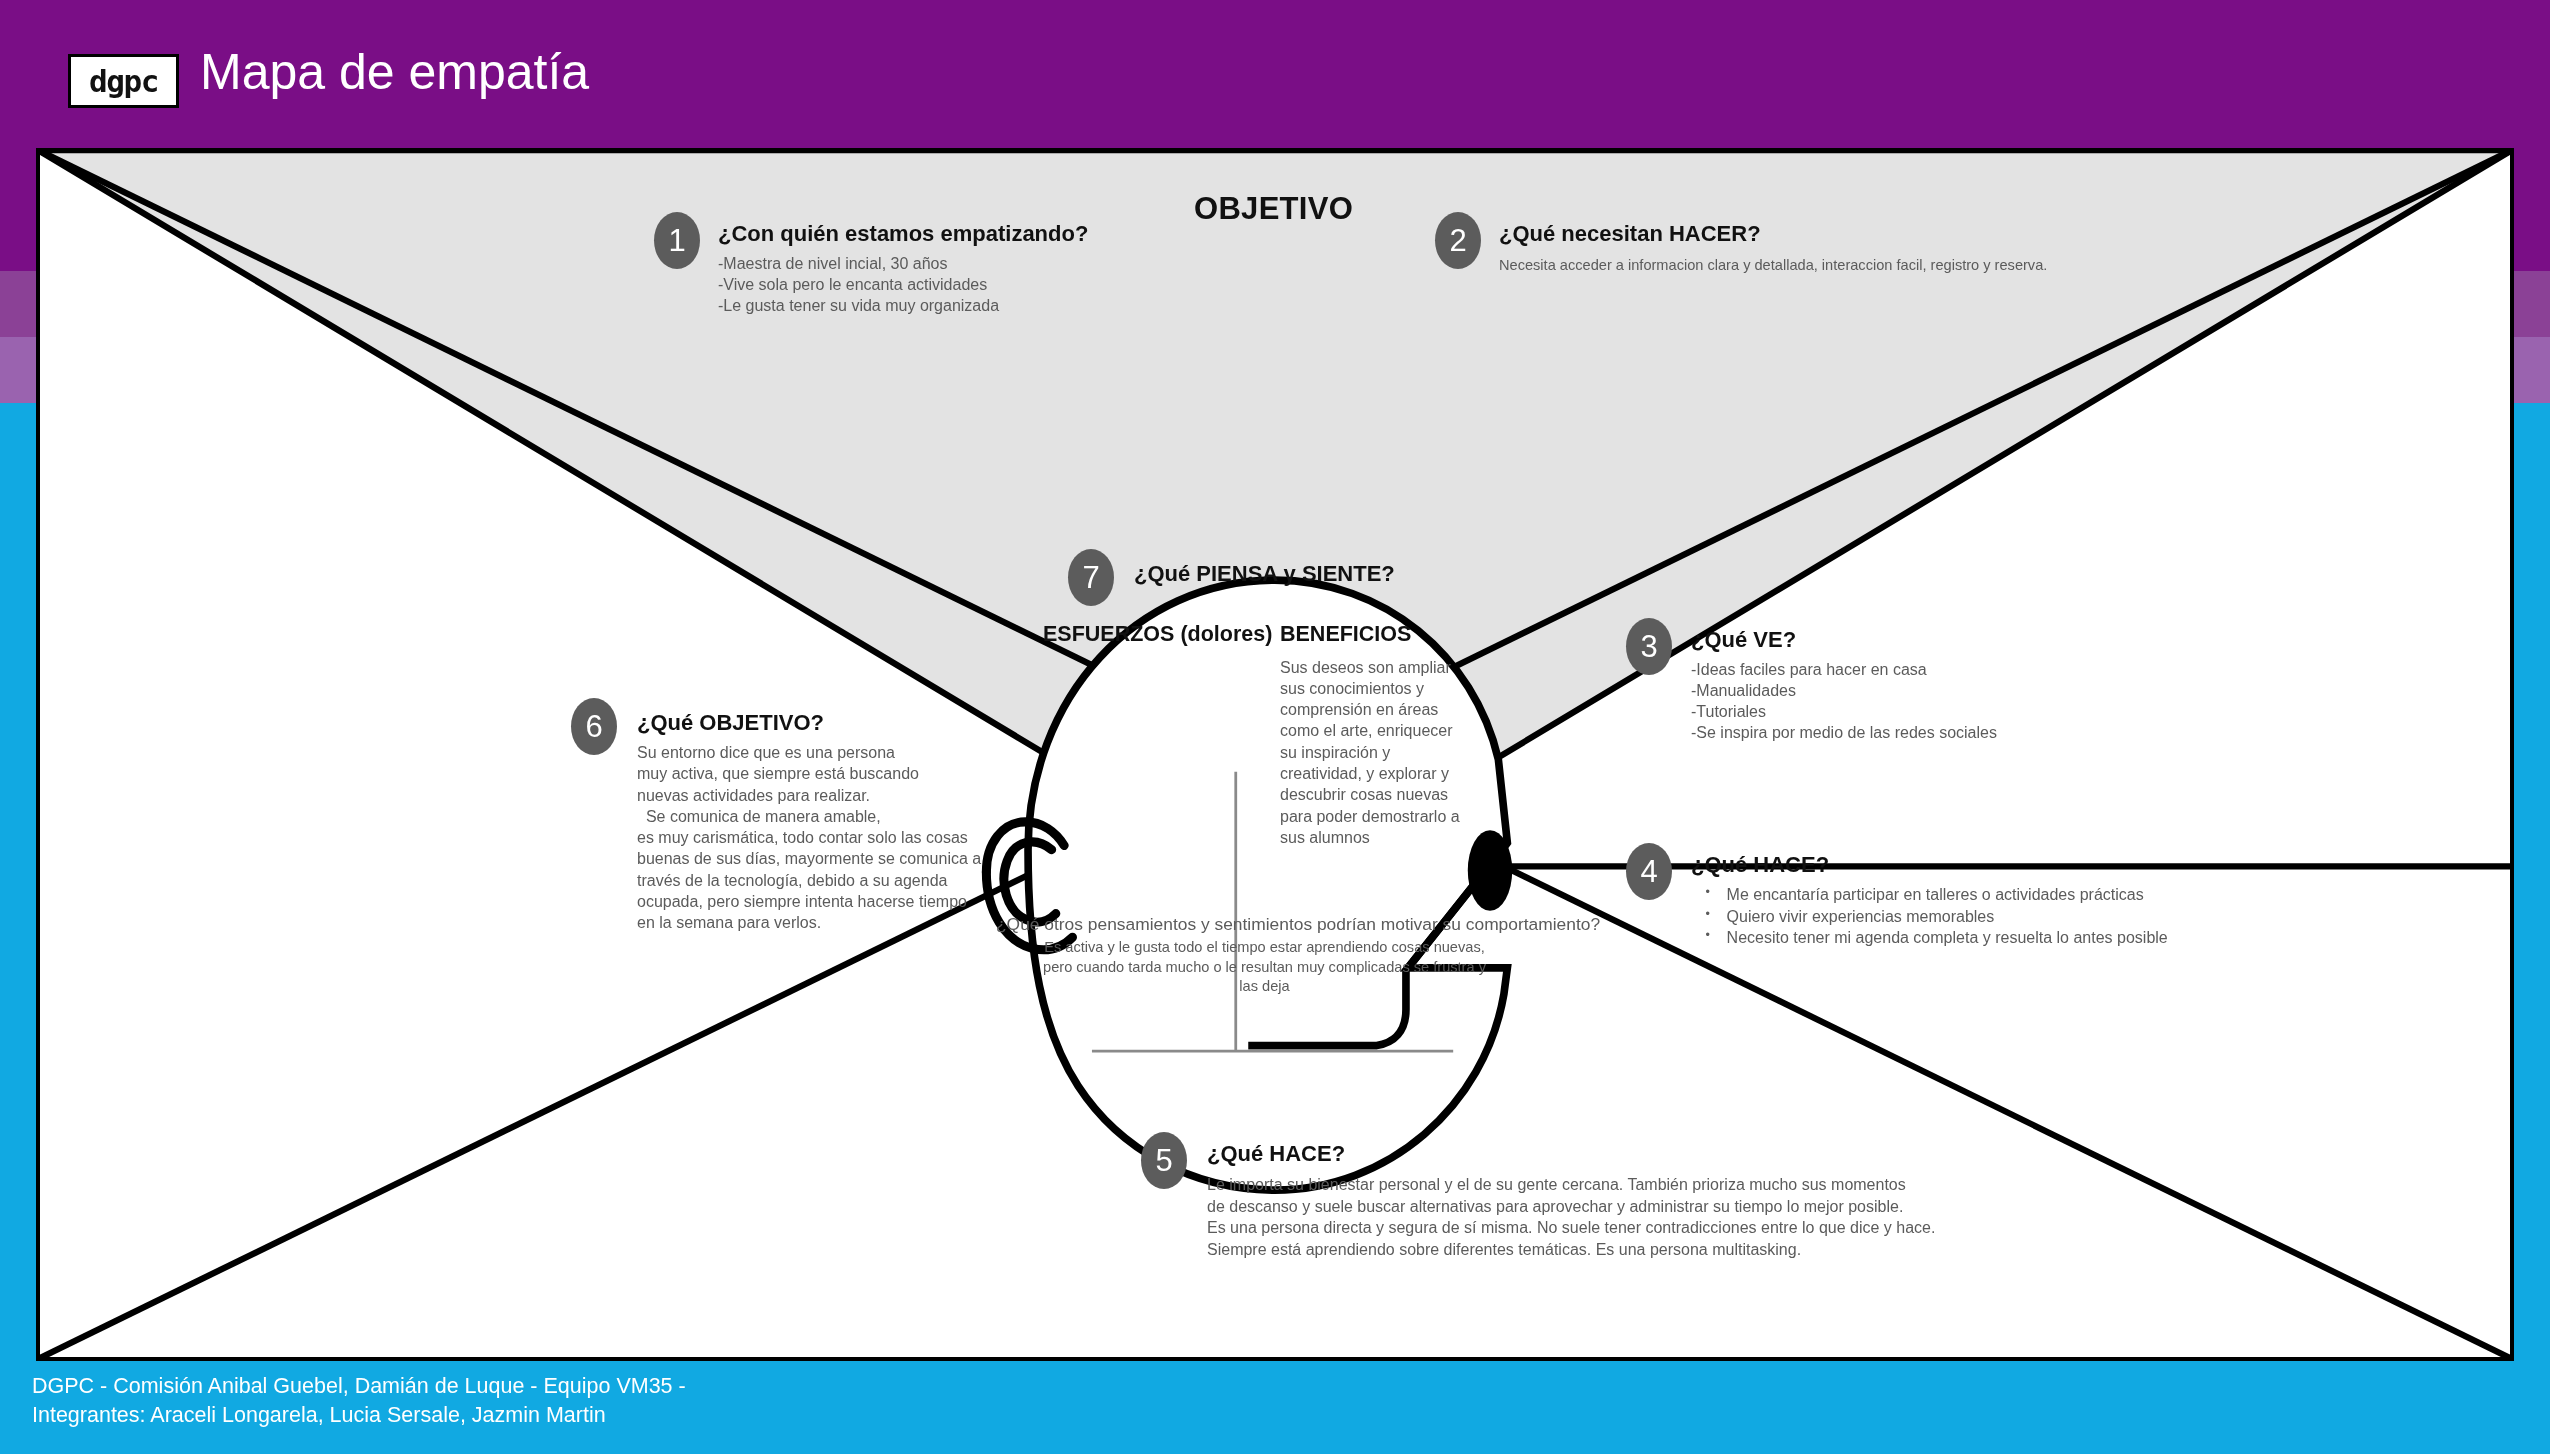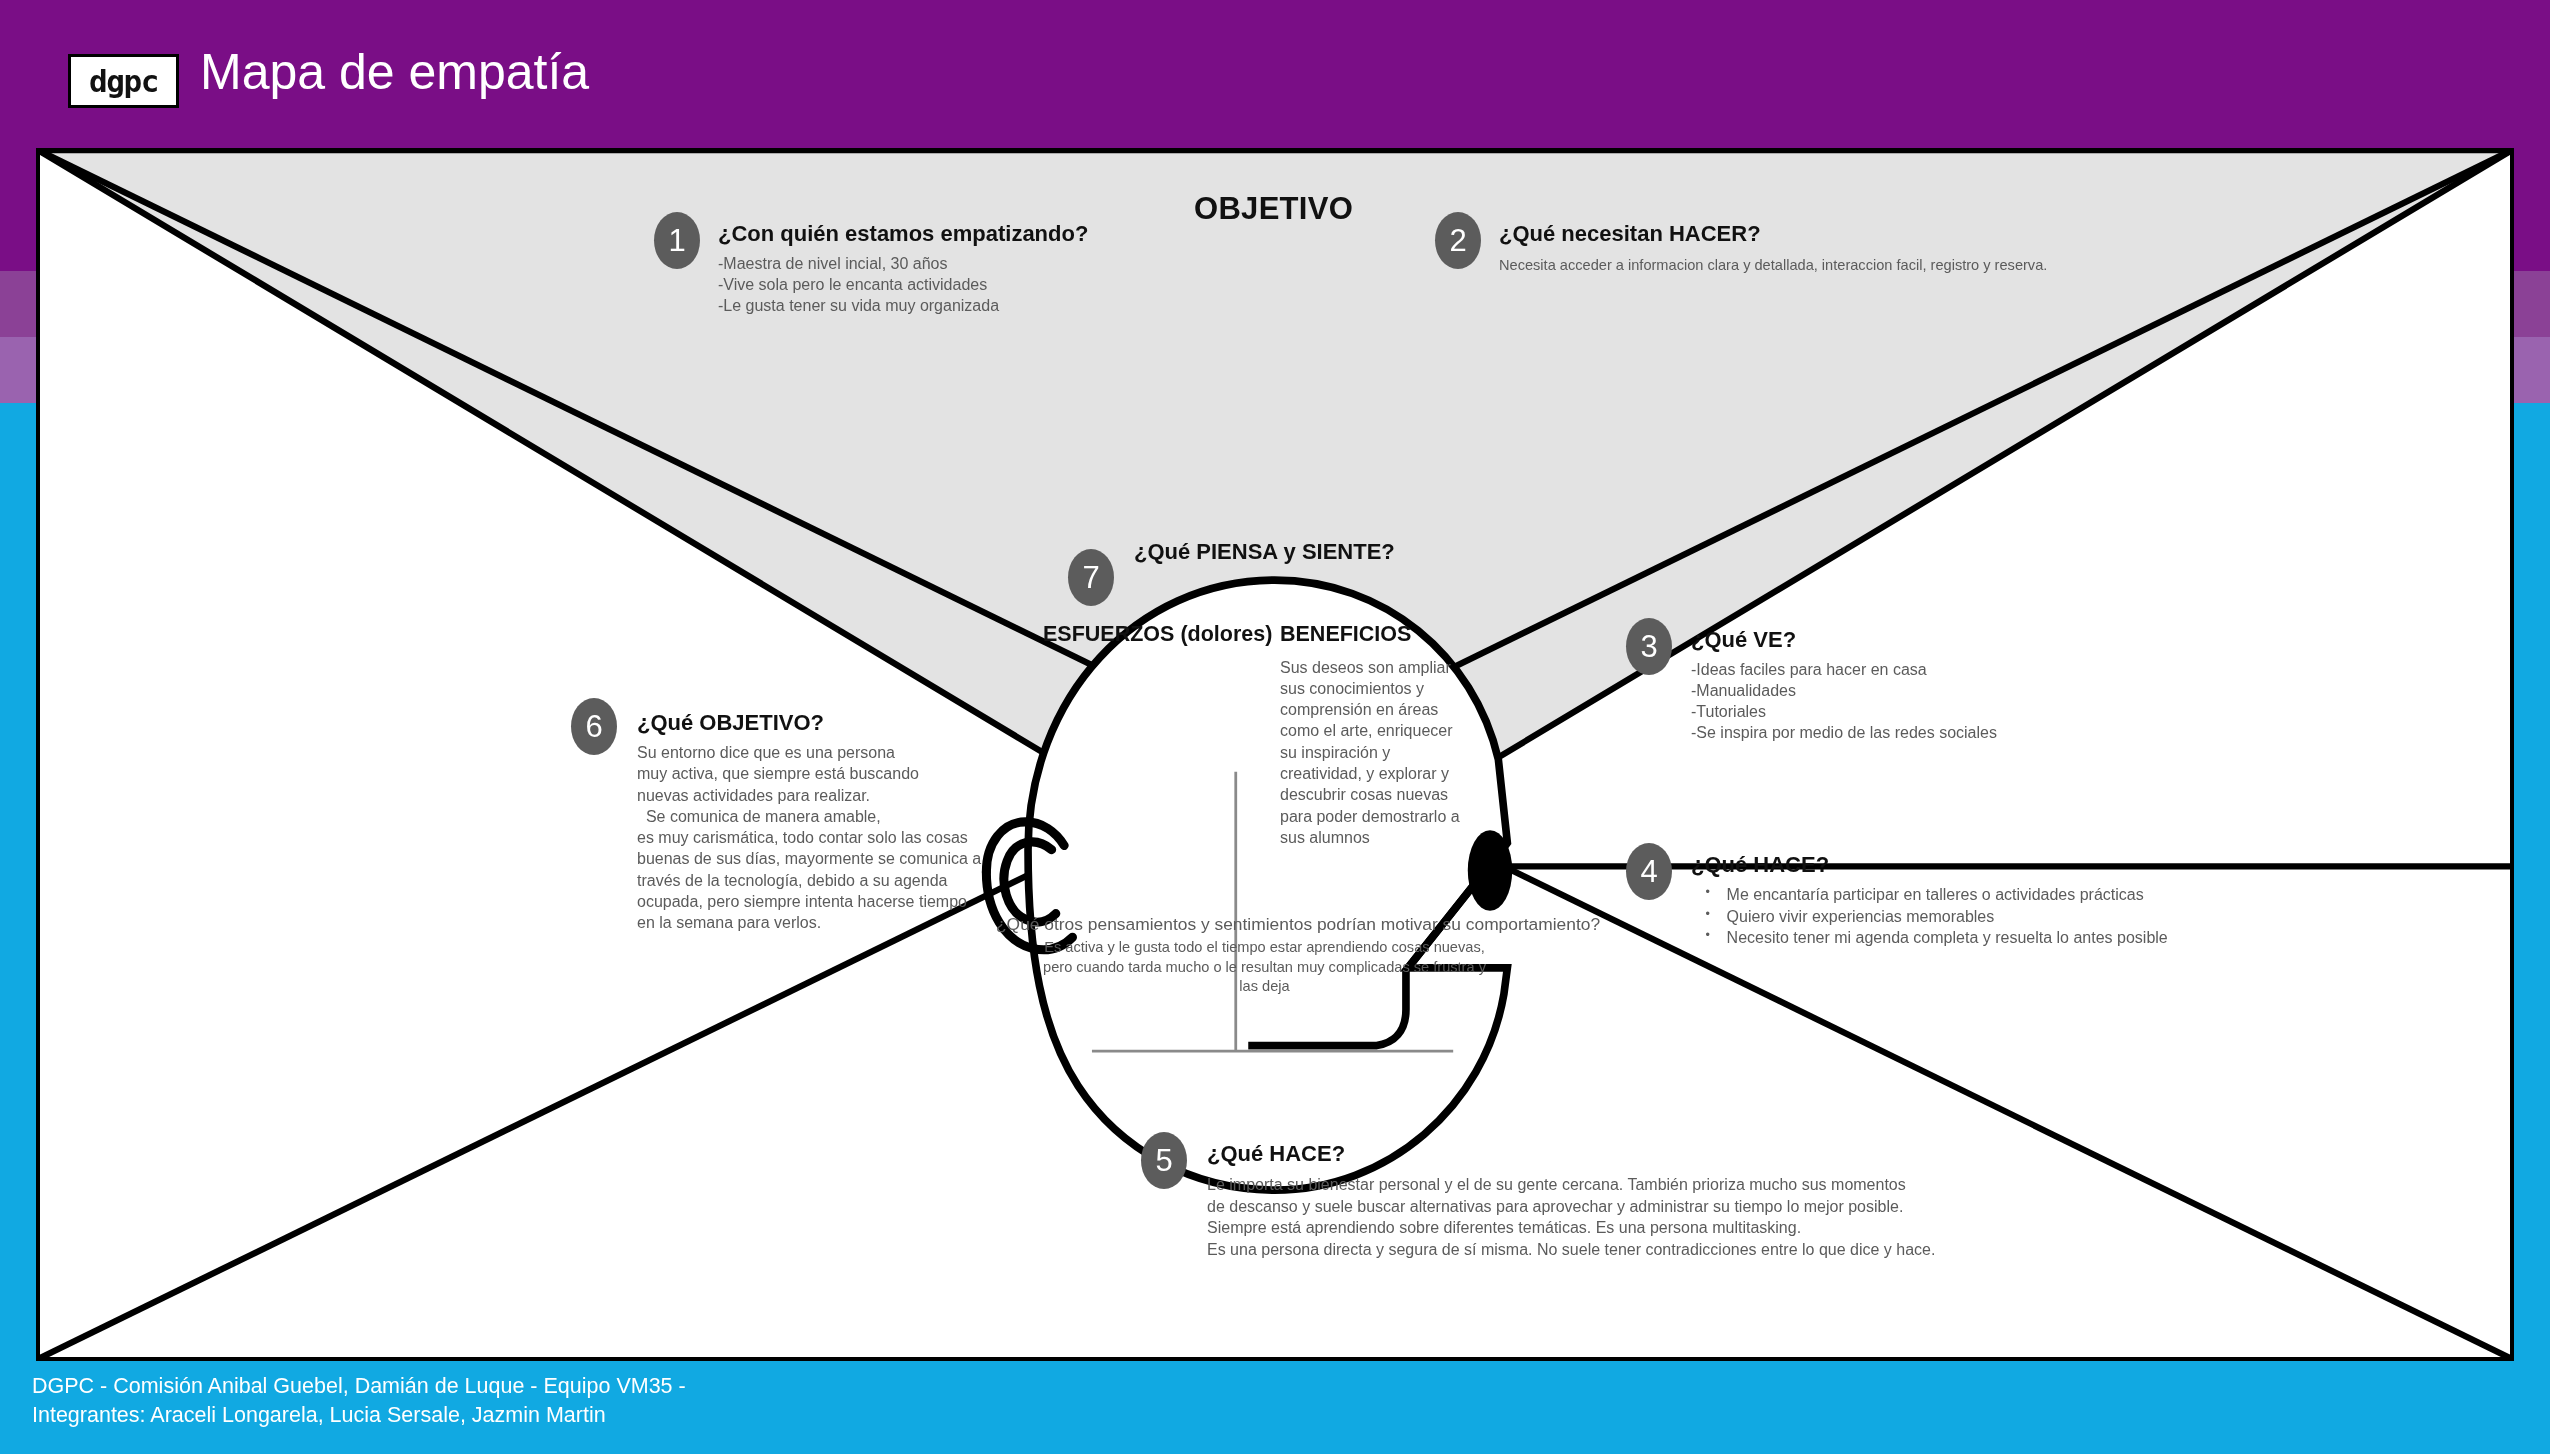--- a/index.html
+++ b/index.html
@@ -88,21 +88,21 @@
   #s5-title{left:1207px;top:1141px;font-size:22px;}
   #s5-body{left:1207px;top:1174px;font-size:16px;line-height:1.35;}
 
   
   #s6-badge{left:571px;top:698px;}
   #s6-title{left:637px;top:710px;font-size:22px;}
   #s6-body{left:637px;top:742px;font-size:16px;line-height:1.33;}
 
   
   #s7-badge{left:1068px;top:549px;}
-  #s7-title{left:1134px;top:539px;font-size:22px;}
+  #s7-title{left:1134px;top:561px;font-size:22px;}
 
   #col-esf{position:absolute;left:1043px;top:622px;width:208px;}
   #col-ben{position:absolute;left:1280px;top:622px;width:191px;}
   .col-head{font-size:21.5px;font-weight:700;color:#111;margin-bottom:9.7px;white-space:nowrap;}
   .col-body{font-size:16px;color:#5B5B5B;line-height:1.33;}
 
   #centre-q{
     position:absolute;left:996px;top:914px;width:528px;text-align:center;
     font-size:17.4px;color:#5B5B5B;white-space:nowrap;
   }
@@ -211,22 +211,22 @@
       <li>Quiero vivir experiencias memorables</li>
       <li>Necesito tener mi agenda completa y resuelta lo antes posible</li>
     </ul>
   </div>
 
   <div class="badge b-lg" id="s5-badge">5</div>
   <div class="q-title" id="s5-title">¿Qué HACE?</div>
   <div class="q-body" id="s5-body">
     <div>Le importa su bienestar personal y el de su gente cercana. También prioriza mucho sus momentos</div>
     <div>de descanso y suele buscar alternativas para aprovechar y administrar su tiempo lo mejor posible.</div>
+    <div>Es una persona directa y segura de sí misma. No suele tener contradicciones entre lo que dice y hace.</div>
     <div>Siempre está aprendiendo sobre diferentes temáticas. Es una persona multitasking.</div>
-    <div>Es una persona directa y segura de sí misma. No suele tener contradicciones entre lo que dice y hace.</div>
   </div>
 
   <div class="badge b-lg" id="s6-badge">6</div>
   <div class="q-title" id="s6-title">¿Qué OBJETIVO?</div>
   <div class="q-body" id="s6-body">
     <div>Su entorno dice que es una persona</div>
     <div>muy activa, que siempre está buscando</div>
     <div>nuevas actividades para realizar.</div>
     <div>  Se comunica de manera amable,</div>
     <div>es muy carismática, todo contar solo las cosas</div>

